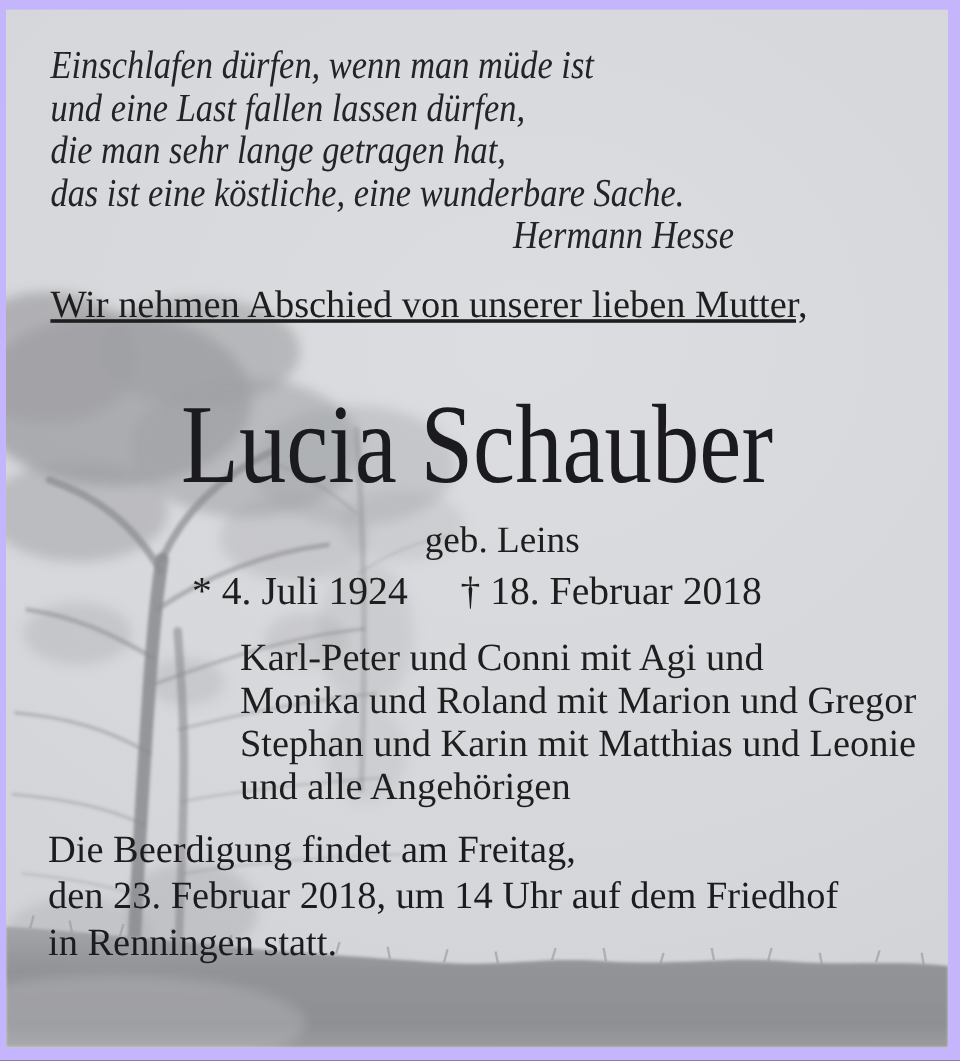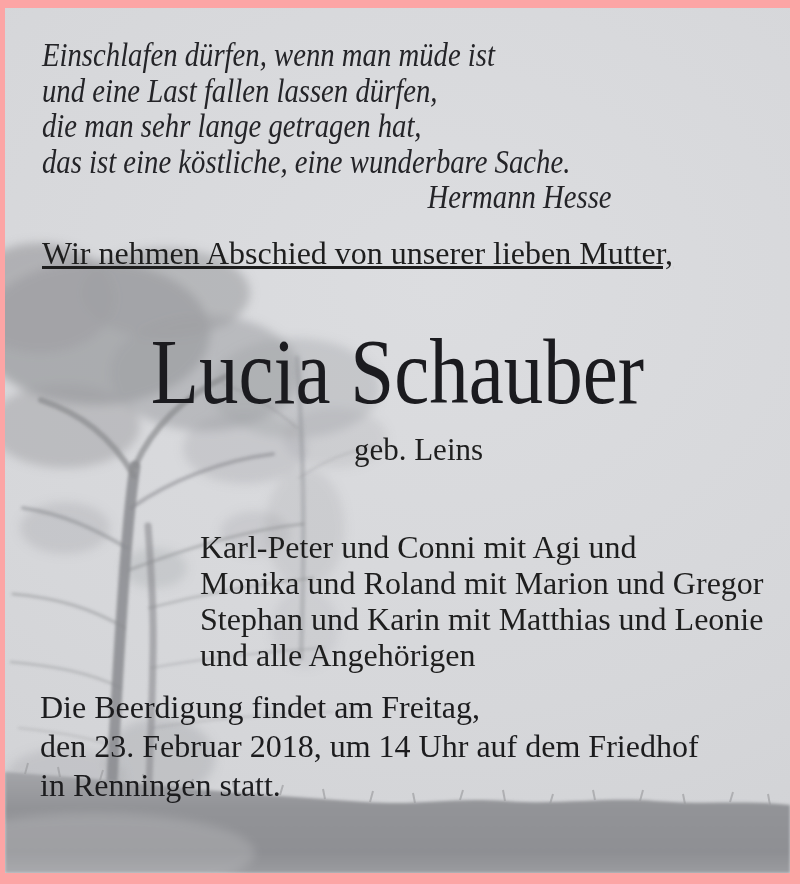--- a/index.html
+++ b/index.html
@@ -6,21 +6,21 @@
     margin: 0;
     padding: 0;
     background: #2a2a2a;
   }
   * { box-sizing: border-box; }
 
   .notice-frame {
     position: relative;
     width: 800px;
     height: 884px;
-    background: #fca5a5;
+    background: #c4b5fd;
     overflow: hidden;
     font-family: "Liberation Serif", "DejaVu Serif", serif;
   }
 
   .notice-paper {
     position: absolute;
     left: 5px;
     top: 8px;
     right: 10px;
     bottom: 11px;
@@ -212,20 +212,23 @@
       </div>
 
       <div class="intro-block">
         <div>Wir nehmen Abschied von unserer lieben Mutter,</div>
       </div>
 
       <div class="deceased-name">Lucia Schauber</div>
 
       <div class="maiden-name">geb. Leins</div>
 
+      <div class="dates-line">
+        <span class="birth">* 4. Juli 1924</span><span class="death">† 18. Februar 2018</span>
+      </div>
 
       <div class="mourners-block">
         <div>Karl-Peter und Conni mit Agi und</div>
         <div>Monika und Roland mit Marion und Gregor</div>
         <div>Stephan und Karin mit Matthias und Leonie</div>
         <div>und alle Angehörigen</div>
       </div>
 
       <div class="funeral-block">
         <div>Die Beerdigung findet am Freitag,</div>

